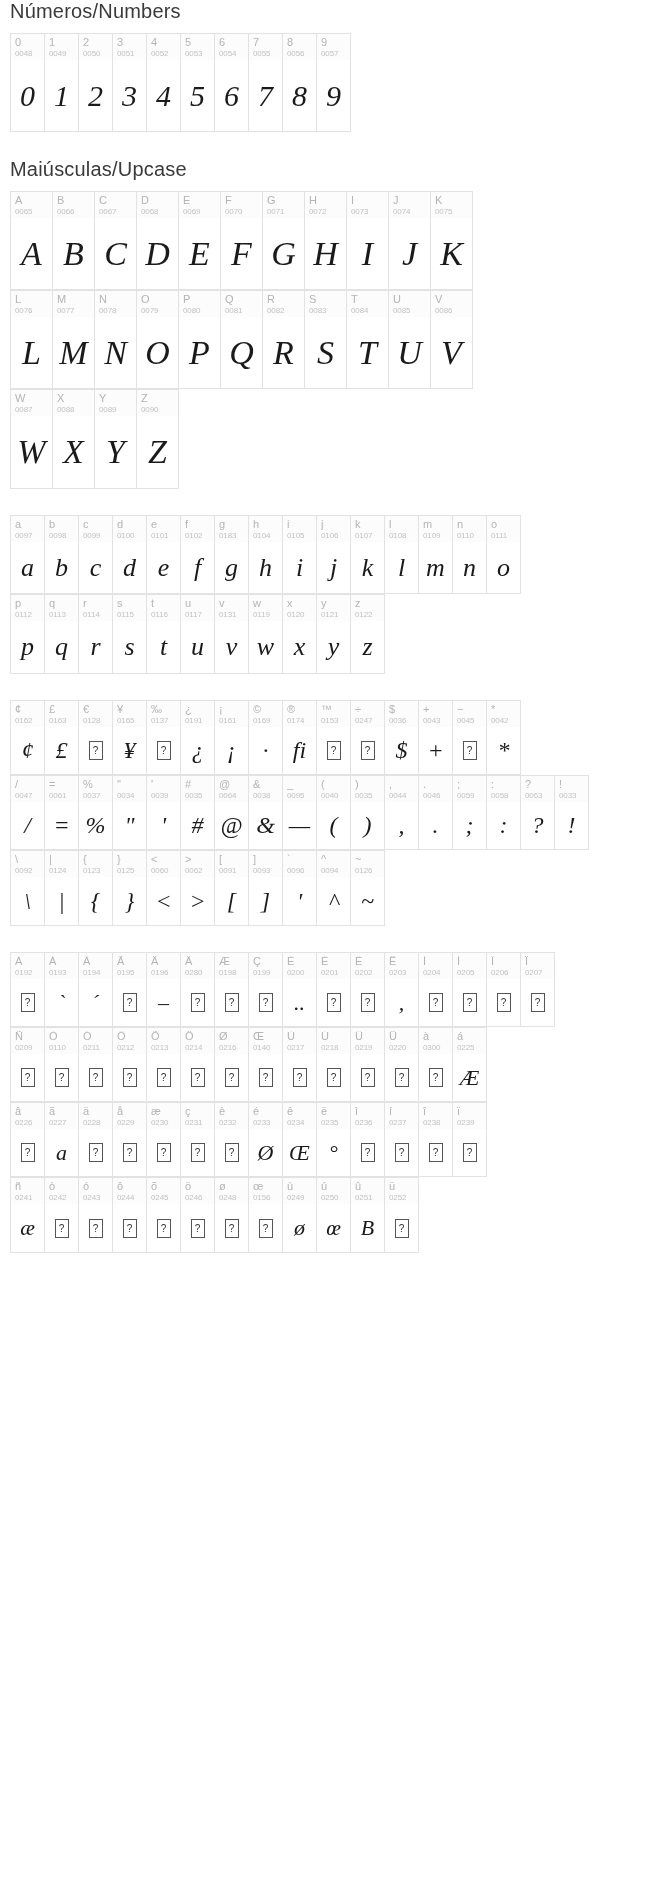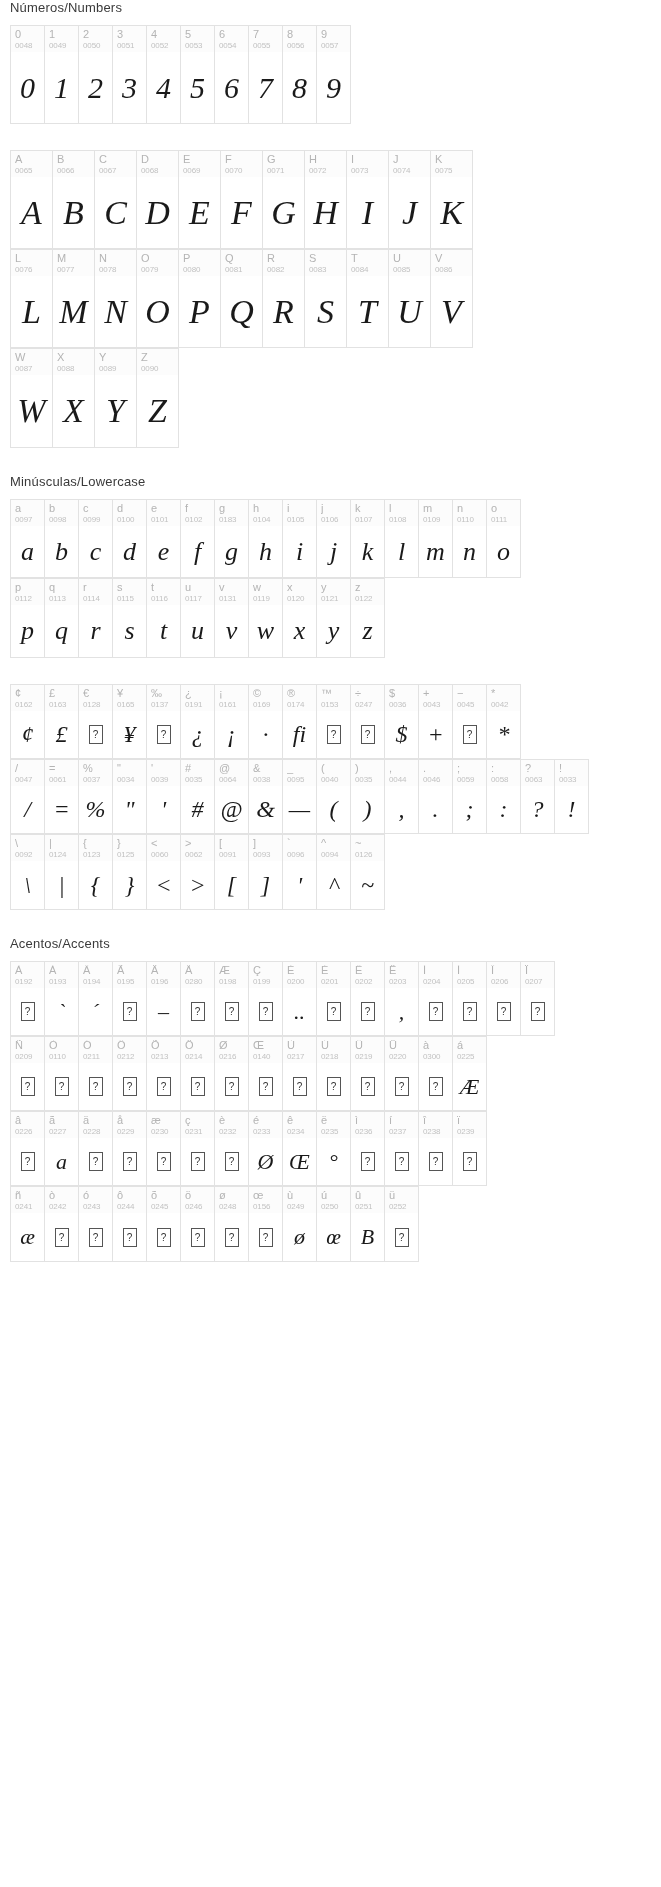--- a/index.html
+++ b/index.html
@@ -14,21 +14,21 @@
     position: relative;
   }
   .page {
     width: 661px;
     padding: 0 0 20px 0;
   }
   .section {
     margin: 0 0 26px 0;
   }
   .section-title {
-    font-size: 13px;
+    font-size: 20px;
     color: #3a3a3a;
     font-weight: 400;
     margin: 0 0 10px 10px;
     letter-spacing: 0.2px;
   }
   .grid-wrap {
     margin-left: 10px;
     margin-right: 10px;
   }
   .row {
@@ -183,20 +183,21 @@
               <div class="meta">
                 <span class="ch">9</span>
                 <span class="code">0057</span>
               </div>
               <div class="glyph">9</div>
             </div>
           </div>
         </div>
       </div>
       <div class="section">
+        <div class="section-title">Maiúsculas/Upcase</div>
         <div class="grid-wrap g-up">
           <div class="row">
             <div class="cell">
               <div class="meta">
                 <span class="ch">A</span>
                 <span class="code">0065</span>
               </div>
               <div class="glyph">A</div>
             </div>
             <div class="cell">
@@ -375,21 +376,20 @@
               <div class="meta">
                 <span class="ch">Z</span>
                 <span class="code">0090</span>
               </div>
               <div class="glyph">Z</div>
             </div>
           </div>
         </div>
       </div>
       <div class="section">
-        <div class="section-title">Minúsculas/Lowercase</div>
         <div class="grid-wrap g-low">
           <div class="row">
             <div class="cell">
               <div class="meta">
                 <span class="ch">a</span>
                 <span class="code">0097</span>
               </div>
               <div class="glyph">a</div>
             </div>
             <div class="cell">
@@ -887,21 +887,20 @@
               <div class="meta">
                 <span class="ch">~</span>
                 <span class="code">0126</span>
               </div>
               <div class="glyph">~</div>
             </div>
           </div>
         </div>
       </div>
       <div class="section">
-        <div class="section-title">Acentos/Accents</div>
         <div class="grid-wrap g-acc">
           <div class="row">
             <div class="cell">
               <div class="meta">
                 <span class="ch">À</span>
                 <span class="code">0192</span>
               </div>
               <div class="glyph">
                 <span class="tofu">?</span>
               </div>

